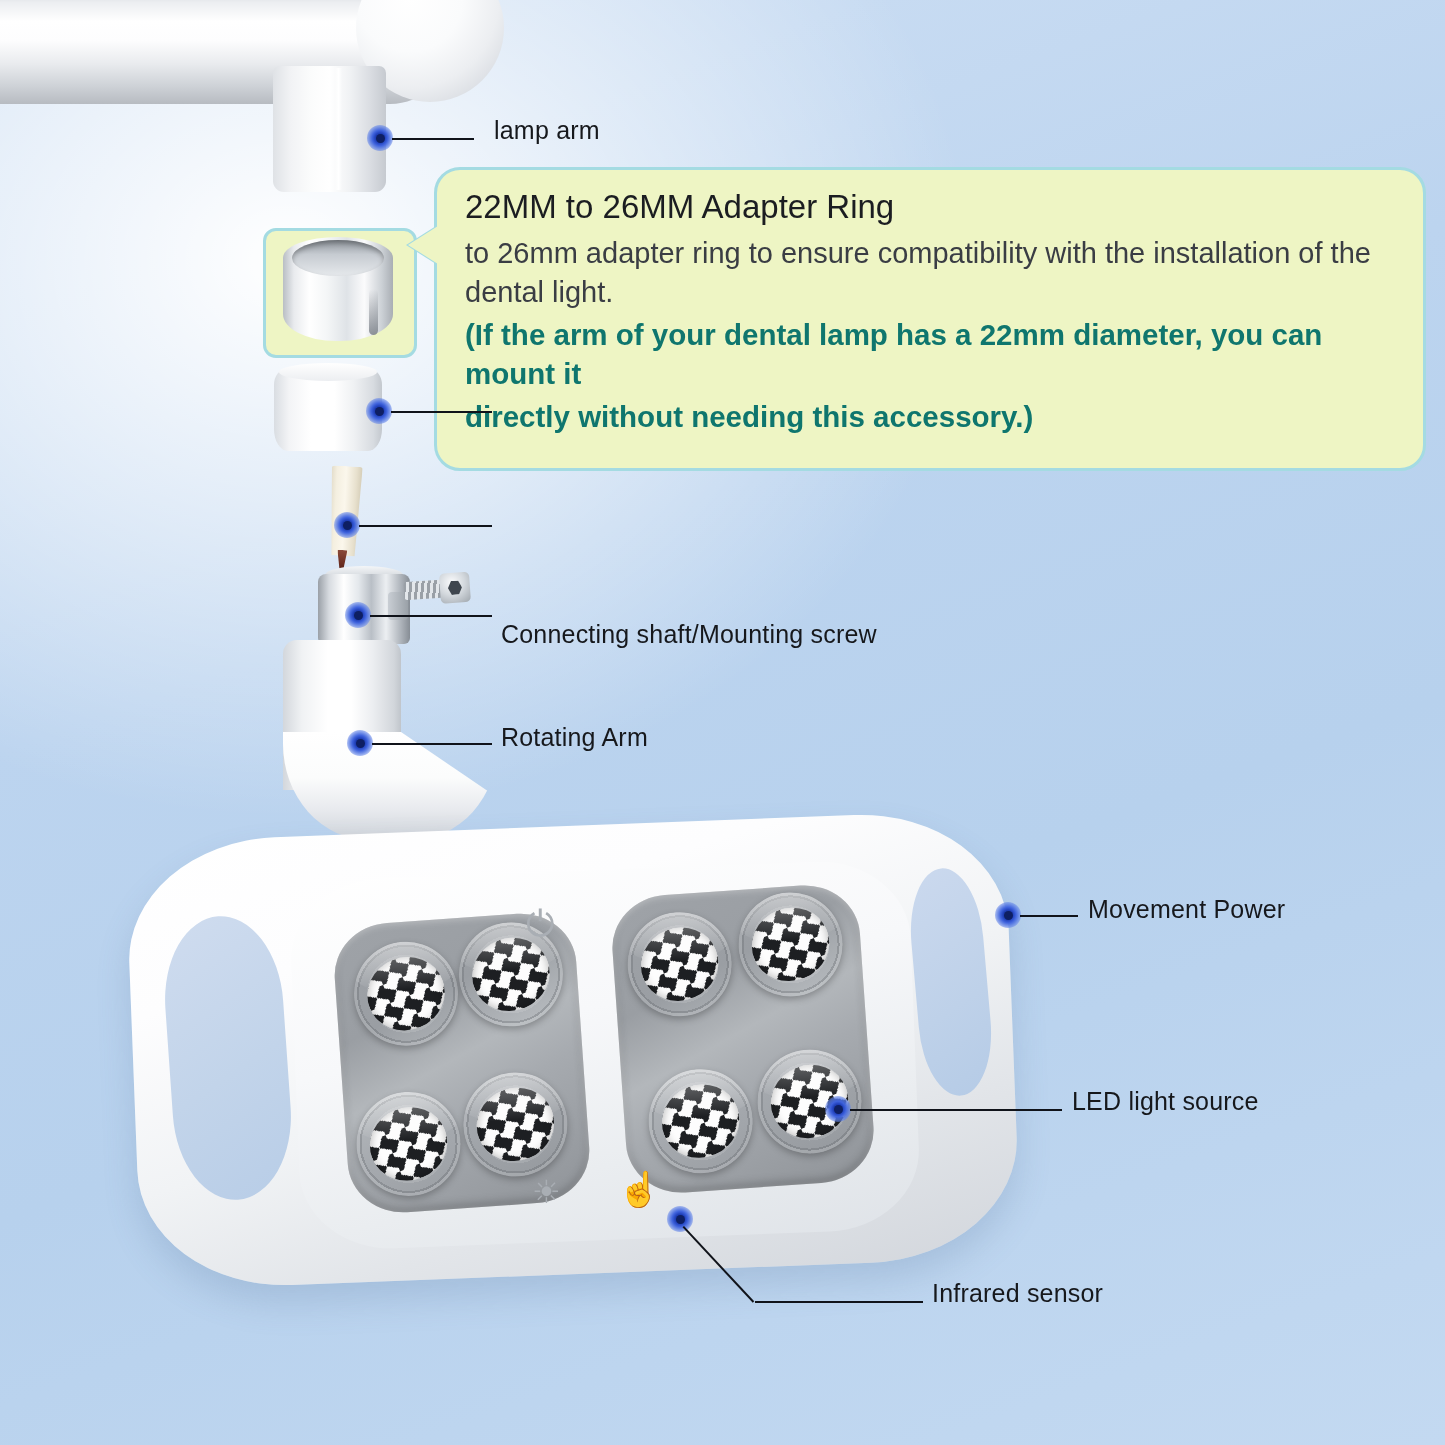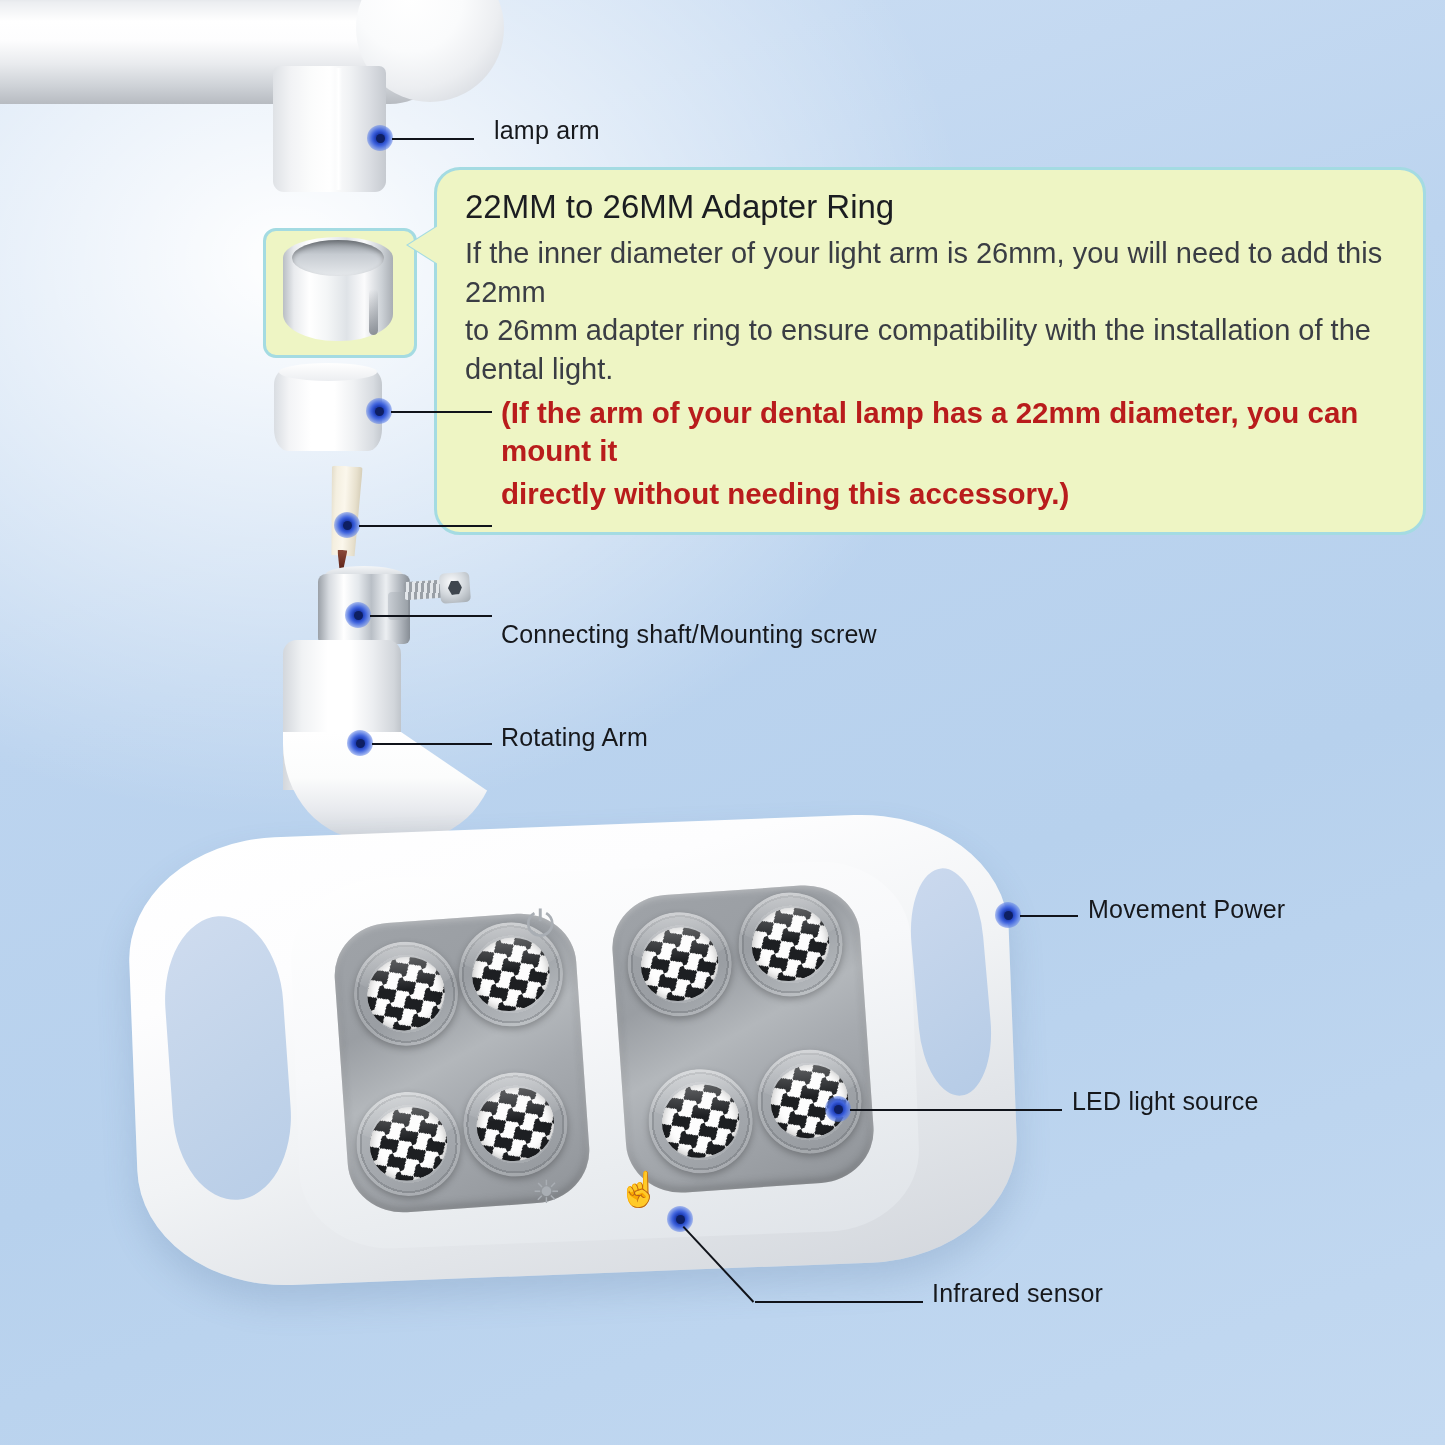--- a/index.html
+++ b/index.html
@@ -62,21 +62,21 @@
   
   #info-bubble {
     position: absolute;
     left: 434px;
     top: 167px;
     width: 992px;
     box-sizing: border-box;
     background: #eef5c4;
     border: 3px solid #a4dbe2;
     border-radius: 26px;
-    padding: 16px 22px 18px 28px;
+    padding: 16px 22px 32px 28px;
   }
   #info-bubble .tail {
     position: absolute;
     left: -29px;
     top: 56px;
     width: 0; height: 0;
     border-top: 19px solid transparent;
     border-bottom: 19px solid transparent;
     border-right: 30px solid #eef5c4;
     filter: drop-shadow(-2px 0 0 #a4dbe2);
@@ -88,24 +88,23 @@
     line-height: 1.25;
   }
   .bubble-body {
     font-size: 29px;
     color: #3a3d44;
     line-height: 1.33;
   }
   #bubble-note {
     font-size: 29.5px;
     font-weight: bold;
-    color: #b91c1c;
+    color: #0f766e;
     line-height: 1.3;
     margin-top: 5px;
-    margin-left: 36px;
   }
 
   
   #ring-highlight {
     position: absolute;
     left: 263px; top: 228px;
     width: 148px; height: 124px;
     background: #eef5c4;
     border: 3px solid #a4dbe2;
     border-radius: 13px;
@@ -401,21 +400,20 @@
   <div id="ring-highlight"></div>
   <div id="adapter-ring">
     <div class="outer"></div>
     <div class="bore"></div>
     <div class="slot"></div>
   </div>
 
   <div id="info-bubble">
     <div class="tail"></div>
     <div id="bubble-title">22MM to 26MM Adapter Ring</div>
-    <div class="bubble-body">If the inner diameter of your light arm is 26mm, you will need to add  this 22mm</div>
     <div class="bubble-body">to 26mm adapter ring to ensure compatibility with the installation of the dental light.</div>
     <div id="bubble-note">(If the arm of your dental lamp has a 22mm diameter, you can mount it</div>
     <div id="bubble-note">directly without needing this accessory.)</div>
   </div>
 
   <div id="decorative-cover"></div>
 
   <div id="power-connector">
     <div class="body"></div>
     <div class="tip"></div>

